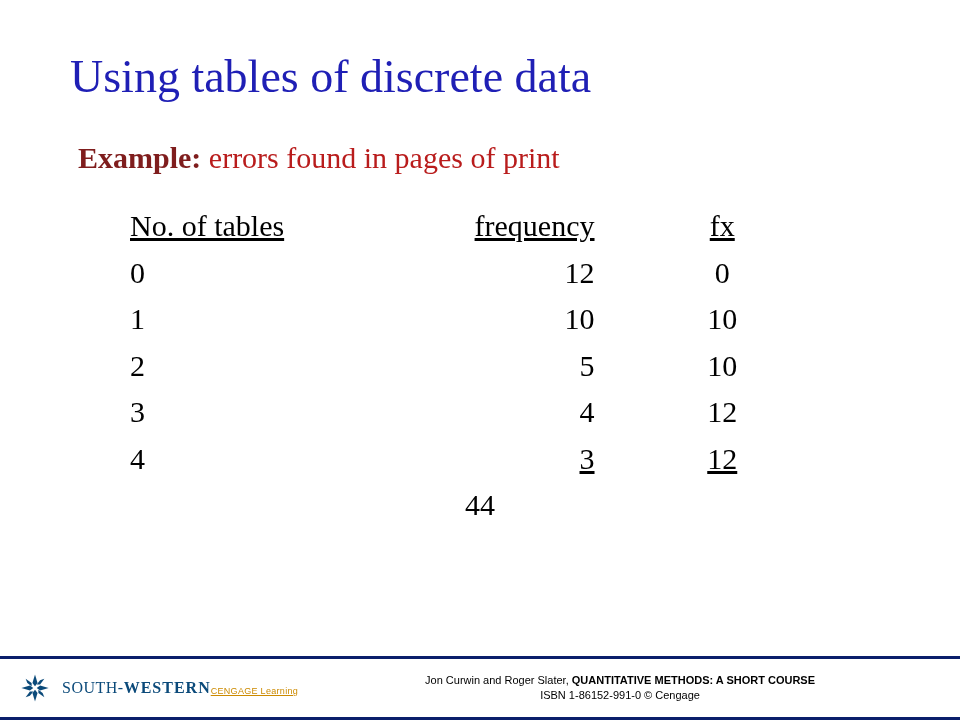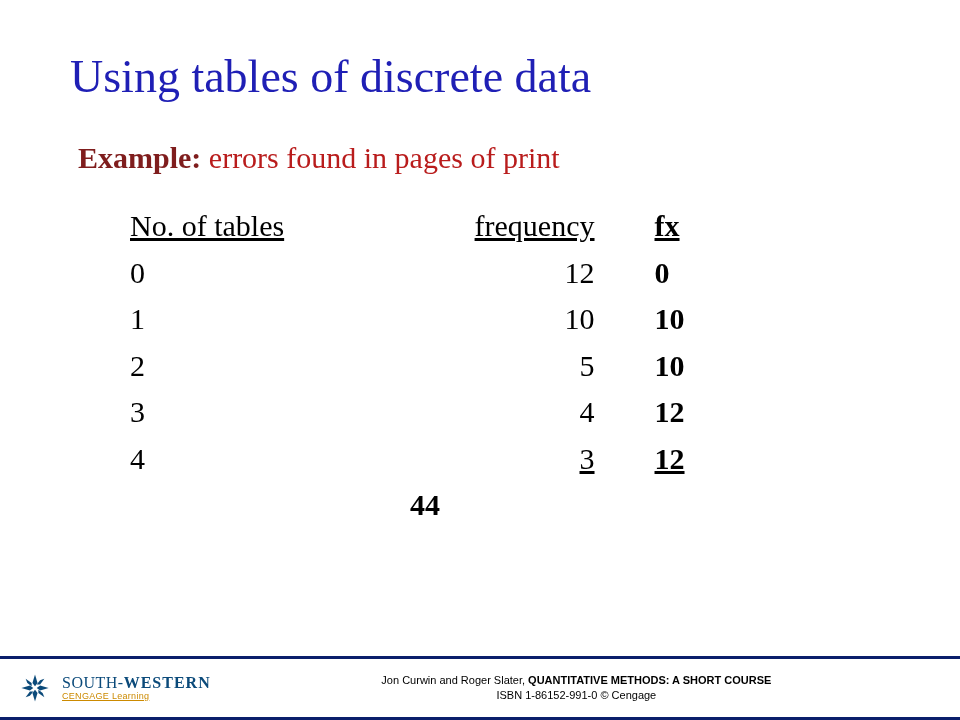--- a/index.html
+++ b/index.html
@@ -40,21 +40,21 @@
     margin-right: 60px;
   }
   .row {
     display: flex;
     font-size: 30px;
     color: #000;
     line-height: 1.55;
   }
   .col1 { width: 280px; text-align: left; }
   .col2 { width: 260px; text-align: right; padding-right: 60px; }
-  .col3 { width: 180px; text-align: left; padding-right: 40px; font-weight: bold; }
+  .col3 { width: 180px; text-align: center; padding-right: 40px; }
   .underline { text-decoration: underline; }
   .footer {
     position: absolute;
     left: 0;
     right: 0;
     bottom: 0;
     height: 64px;
     border-top: 3px solid #0b1f6b;
     border-bottom: 3px solid #0b1f6b;
     display: flex;
@@ -67,22 +67,22 @@
     align-items: center;
     gap: 10px;
   }
   .logo-icon {
     width: 34px;
     height: 34px;
     position: relative;
   }
   .logo-text {
     display: flex;
-    flex-direction: column;
     line-height: 1.05;
+    align-items: flex-end;
   }
   .brand1 {
     font-family: Georgia, "Times New Roman", serif;
     color: #0b4a7a;
     font-size: 16px;
     letter-spacing: 0.5px;
   }
   .brand1 .b1a { font-weight: normal; }
   .brand1 .b1b { font-weight: bold; letter-spacing: 1px; }
   .brand2 {

